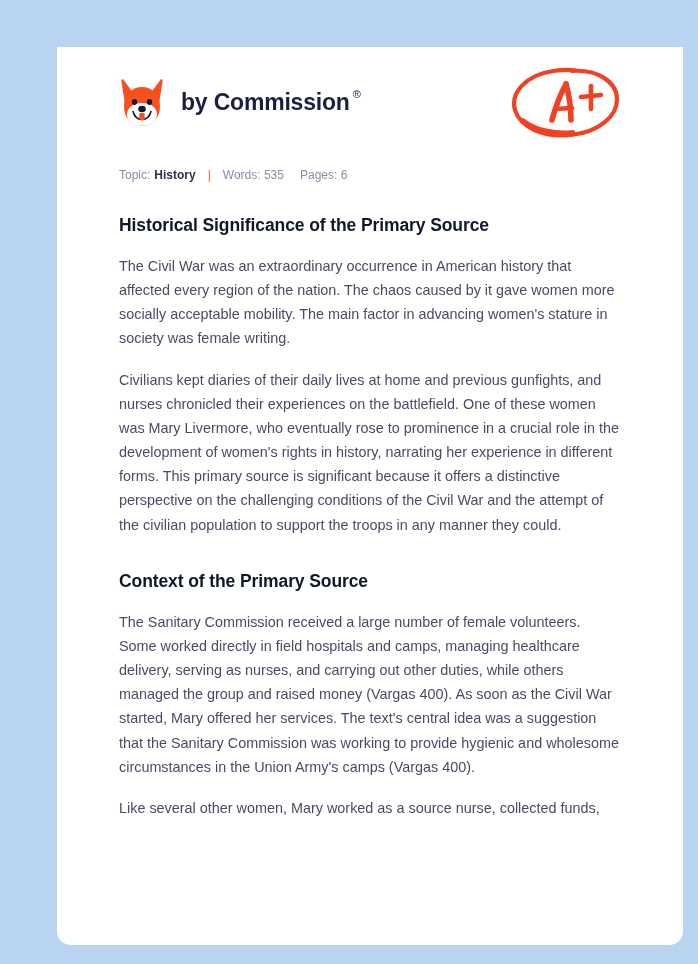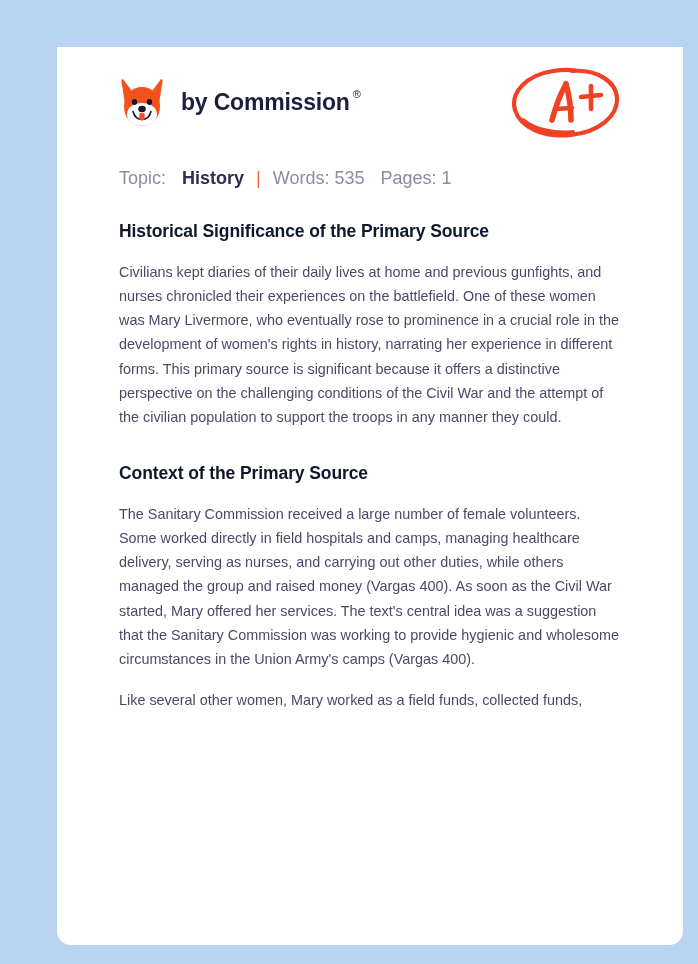--- a/index.html
+++ b/index.html
@@ -79,32 +79,32 @@
   .doc-title {
     font-size: 27.5px;
     line-height: 1.5;
     font-weight: bold;
     color: #2e2e52;
     letter-spacing: -0.3px;
     margin: 16px 0 0 0;
   }
   .doc-meta {
     margin-top: 17px;
-    font-size: 18px;
+    font-size: 12px;
     color: #8b8ba3;
     line-height: 1;
     display: flex;
     align-items: center;
     white-space: nowrap;
   }
   .doc-meta .meta-label { color: #8b8ba3; }
   .doc-meta .meta-topic {
     color: #2e2e52;
     font-weight: bold;
-    margin-left: 16px;
+    margin-left: 4px;
   }
   .doc-meta .meta-sep {
     color: #f0673a;
     margin: 0 12px;
   }
   .doc-meta .meta-words { margin-right: 16px; }
 
   
   .section-heading {
     font-size: 17.5px;
@@ -180,24 +180,25 @@
         <path d="M82 22 L82 45" fill="none" stroke="#ef4123" stroke-width="4.6" stroke-linecap="round"></path>
       </svg>
     </div>
 
 
     <div class="doc-meta">
       <span class="meta-label">Topic:</span>
       <span class="meta-topic">History</span>
       <span class="meta-sep">|</span>
       <span class="meta-words">Words: 535</span>
-      <span class="meta-pages">Pages: 1</span>
+      <span class="meta-pages">Pages: 6</span>
     </div>
 
     <h2 class="section-heading">Historical Significance of the Primary Source</h2>
+    <p class="body-text">The Civil War was an extraordinary occurrence in American history that affected every region of the nation. The chaos caused by it gave women more socially acceptable mobility. The main factor in advancing women's stature in society was female writing.</p>
     <p class="body-text">Civilians kept diaries of their daily lives at home and previous gunfights, and nurses chronicled their experiences on the battlefield. One of these women was Mary Livermore, who eventually rose to prominence in a crucial role in the development of women's rights in history, narrating her experience in different forms. This primary source is significant because it offers a distinctive perspective on the challenging conditions of the Civil War and the attempt of the civilian population to support the troops in any manner they could.</p>
 
     <h2 class="section-heading">Context of the Primary Source</h2>
     <p class="body-text">The Sanitary Commission received a large number of female volunteers. Some worked directly in field hospitals and camps, managing healthcare delivery, serving as nurses, and carrying out other duties, while others managed the group and raised money (Vargas 400). As soon as the Civil War started, Mary offered her services. The text's central idea was a suggestion that the Sanitary Commission was working to provide hygienic and wholesome circumstances in the Union Army's camps (Vargas 400).</p>
-    <p class="body-text">Like several other women, Mary worked as a field funds, collected funds,</p>
+    <p class="body-text">Like several other women, Mary worked as a source nurse, collected funds,</p>
 
   </div>
 </div>
 
 </body></html>

